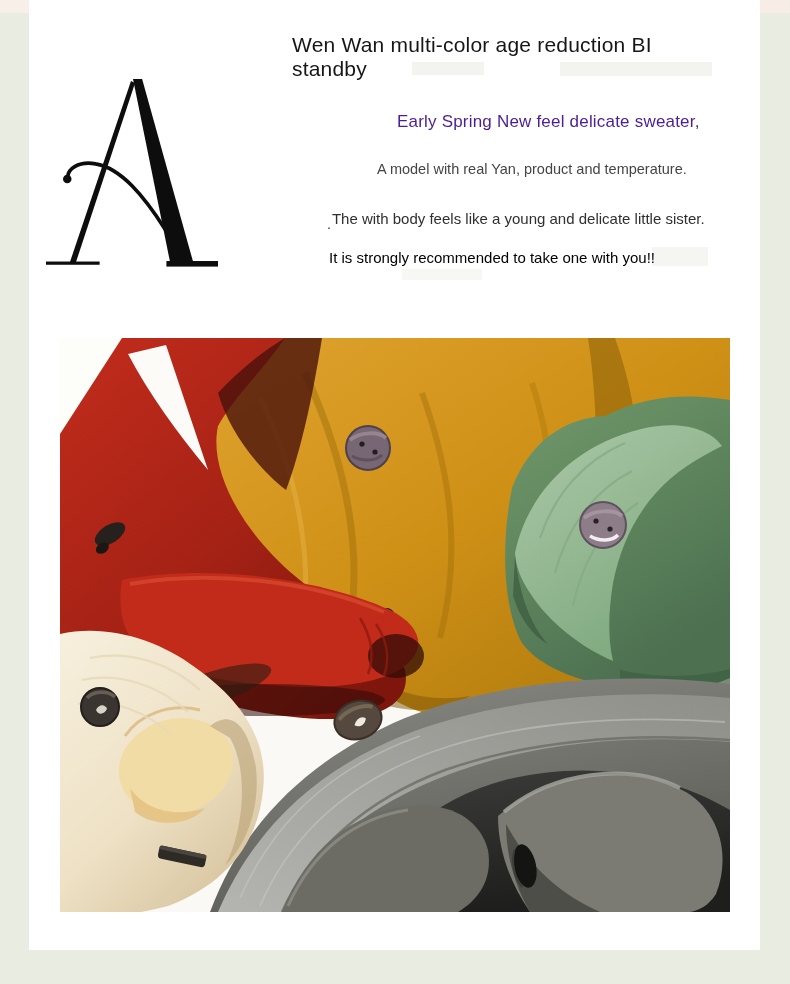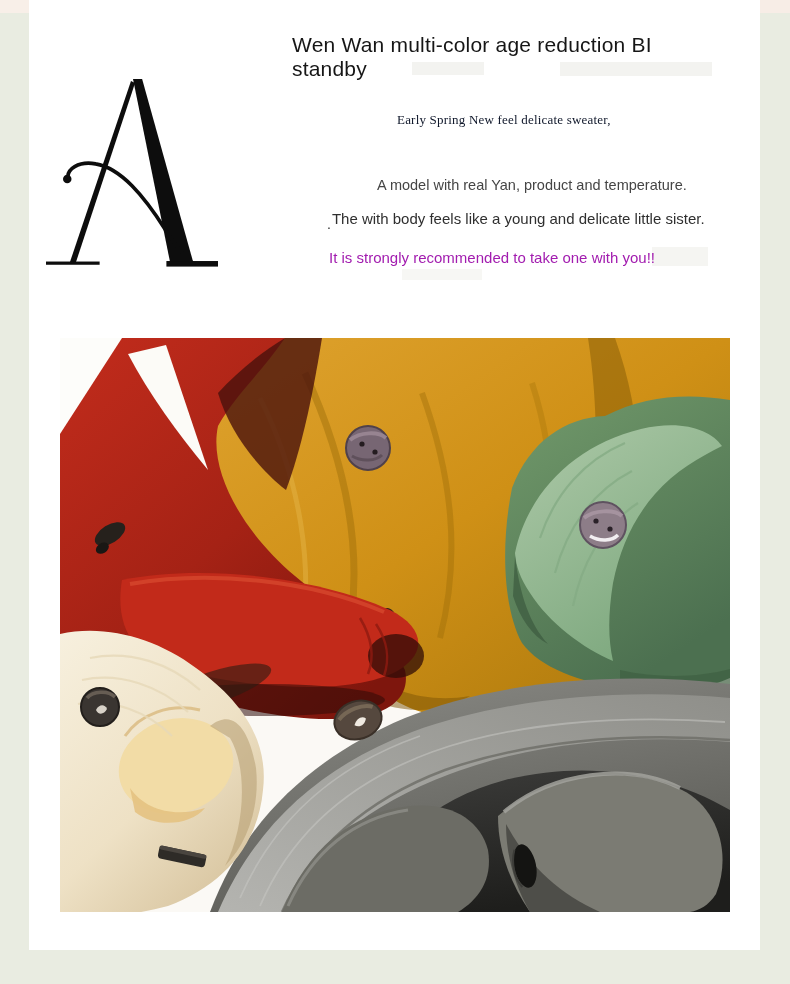--- a/index.html
+++ b/index.html
@@ -15,37 +15,37 @@
     position:absolute;left:29px;top:0;width:731px;height:950px;
     background:#ffffff;
   }
   .brand-a{position:absolute;left:46px;top:74px;width:172px;height:198px;}
   .title{
     position:absolute;left:292px;top:33px;width:440px;
     font-size:21px;line-height:24px;color:#161616;letter-spacing:.2px;
   }
   .sub1{
     position:absolute;left:397px;top:112px;
-    font-size:13px;color:#0f172a;letter-spacing:.2px;font-family:Liberation Serif, serif;
+    font-size:17px;color:#4c1d95;letter-spacing:.2px;
   }
   .sub2{
-    position:absolute;left:377px;top:177px;
+    position:absolute;left:377px;top:161px;
     font-size:14.5px;color:#454545;
   }
   .sub3{
     position:absolute;left:327px;top:210px;
     font-size:15px;color:#2f2f2f;
   }
   .sub3 .lead-dot{
     display:inline-block;transform:translateY(5px);margin-right:1px;
     font-size:14px;color:#2f2f2f;
   }
   .sub4{
     position:absolute;left:329px;top:249px;
-    font-size:15px;color:#a21caf;
+    font-size:15px;color:#000000;
   }
   .artifact{position:absolute;background:#f3f3f0;}
   .art1{left:412px;top:62px;width:72px;height:13px;}
   .art2{left:560px;top:62px;width:152px;height:14px;}
   .art3{left:652px;top:247px;width:56px;height:19px;background:#f5f5f2;}
   .art4{left:402px;top:269px;width:80px;height:11px;background:#f7f7f4;}
   .photo{
     position:absolute;left:60px;top:338px;width:670px;height:574px;
   }
   .photo svg{display:block;width:670px;height:574px;}

